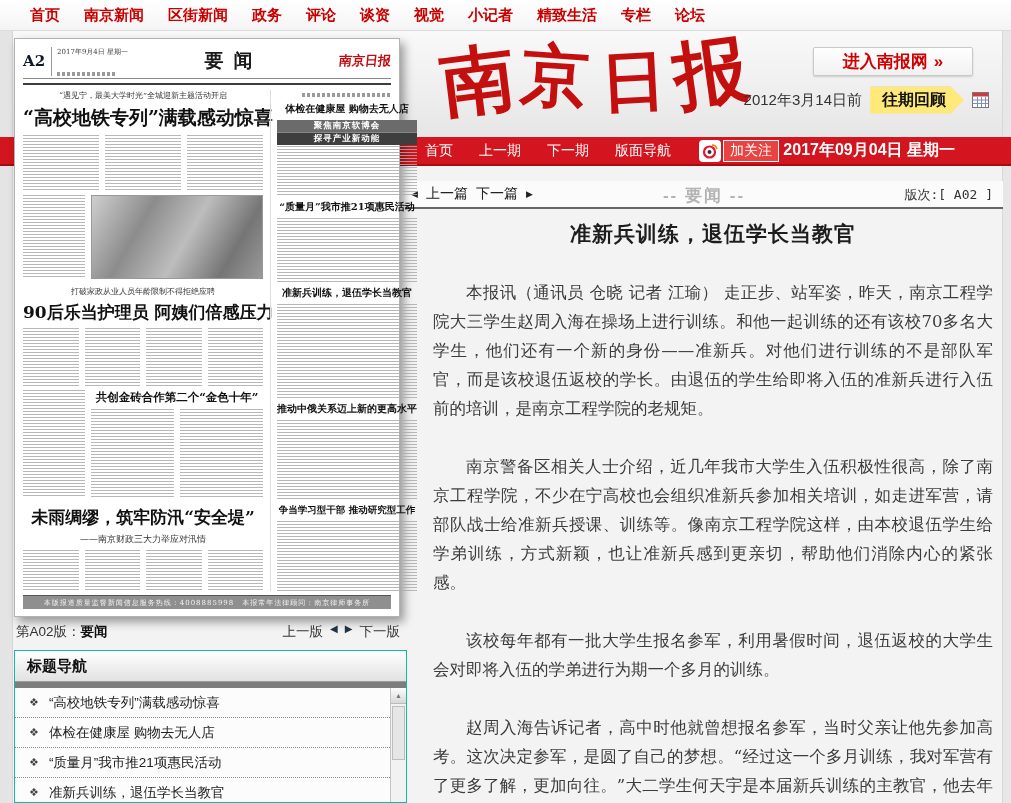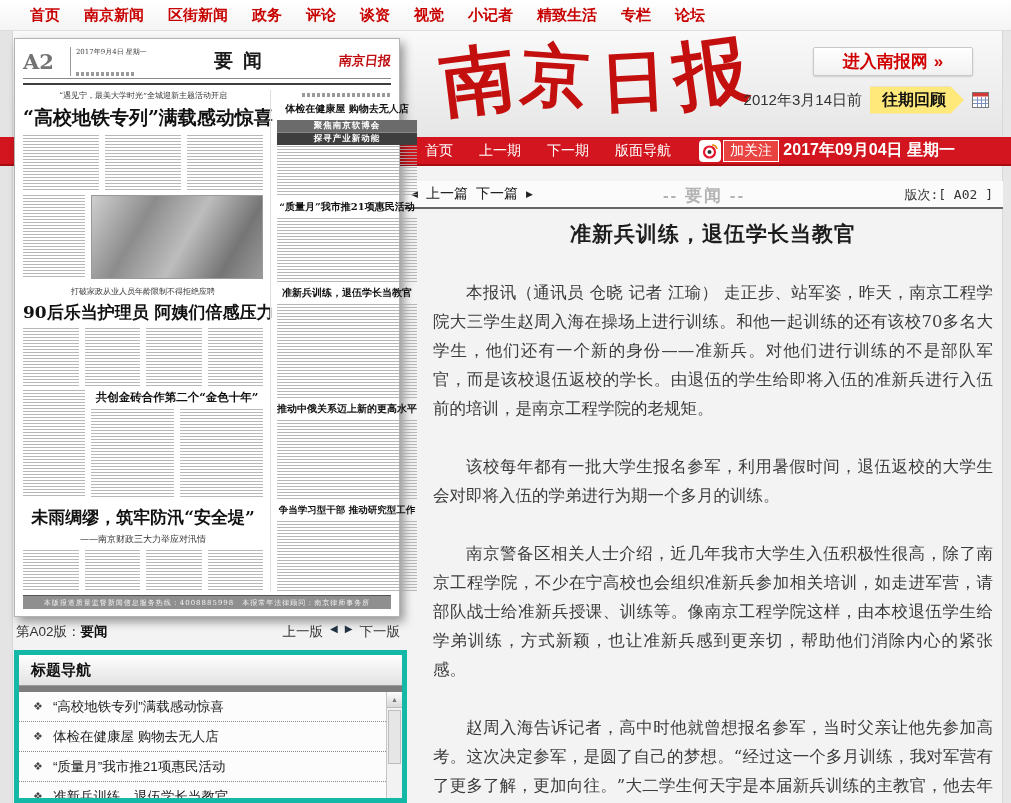--- a/index.html
+++ b/index.html
@@ -100,21 +100,21 @@
   
   .thumb{
     position:absolute;left:14px;top:38px;width:386px;height:579px;
     background:#fff;border:1px solid #b3b3b3;
     box-shadow:4px 5px 9px rgba(0,0,0,.38);
     z-index:5;box-sizing:border-box;padding:7px 8px;cursor:pointer;
     display:flex;flex-direction:column;
     font-family:"DejaVu Serif", serif;
   }
   .np-head{display:flex;align-items:center;height:30px;}
-  .np-pageno{font-size:21px;font-weight:bold;color:#737373;margin-right:16px;}
+  .np-pageno{font-size:15px;font-weight:bold;color:#0f172a;margin-right:6px;}
   .np-datebox{border-left:1px solid #999;padding-left:5px;display:flex;flex-direction:column;gap:15px;}
   .np-date{font-size:7px;color:#444;white-space:nowrap;}
   .np-microbar{width:58px;height:4px;background:repeating-linear-gradient(90deg,#9a9a9a 0 3px,transparent 3px 5px);}
   .np-section{flex:1;text-align:center;font-size:19px;font-weight:bold;letter-spacing:10px;color:#1a1a1a;}
   .np-minilogo{color:#c00b0f;font-weight:bold;font-size:13px;transform:skewX(-6deg);}
   .np-rule{height:4px;border-top:1px solid #888;border-bottom:2px solid #3d3d3d;margin:2px 0 5px;}
   .np-cols{flex:1;display:flex;gap:7px;min-height:0;}
   .np-left{width:240px;display:flex;flex-direction:column;gap:4px;}
   .np-right{flex:1;display:flex;flex-direction:column;gap:4px;border-left:1px solid #ddd;padding-left:6px;}
   .kicker{font-size:8px;color:#333;text-align:center;white-space:nowrap;overflow:hidden;}
@@ -148,21 +148,21 @@
     display:flex;justify-content:space-between;align-items:center;font-size:13.5px;color:#333;z-index:1;
   }
   .below-thumb .ed-name{font-weight:bold;color:#111;}
   .pageflip{display:flex;gap:7px;}
   .pageflip .tri{font-size:10px;color:#234;cursor:pointer;}
   .pageflip .lbl{cursor:pointer;}
   
   .titlenav{
     position:absolute;left:14px;top:650px;width:393px;height:153px;
     overflow:hidden;z-index:1;box-sizing:border-box;
-    border:5px solid #14b8a6;background:#fcfcfc;
+    border:1px solid #14b8a6;background:#fcfcfc;
   }
   .titlenav .tn-head{
     height:30px;background:linear-gradient(#ffffff,#e2e2e2);
     display:flex;align-items:center;padding-left:12px;
     font-size:15px;font-weight:bold;color:#111;border-bottom:1px solid #9a9a9a;
   }
   .titlenav .tn-bar{height:6px;background:#7d7d7d;}
   .tn-list{position:relative;}
   .tn-item{
     height:29px;display:flex;align-items:center;gap:10px;padding-left:14px;
@@ -254,22 +254,22 @@
     <span class="tool-link">下一篇</span>
     <span class="tri">▶</span>
   </div>
   <div class="tcenter">-- 要闻 --</div>
   <div class="tright">版次:[ A02 ]</div>
 </div>
 
 <div class="article">
   <h1>准新兵训练，退伍学长当教官</h1>
   <p>本报讯（通讯员 仓晓 记者 江瑜） 走正步、站军姿，昨天，南京工程学院大三学生赵周入海在操场上进行训练。和他一起训练的还有该校70多名大学生，他们还有一个新的身份——准新兵。对他们进行训练的不是部队军官，而是该校退伍返校的学长。由退伍的学生给即将入伍的准新兵进行入伍前的培训，是南京工程学院的老规矩。</p>
+  <p>南京警备区相关人士介绍，近几年我市大学生入伍积极性很高，除了南京工程学院，不少在宁高校也会组织准新兵参加相关培训，如走进军营，请部队战士给准新兵授课、训练等。像南京工程学院这样，由本校退伍学生给学弟训练，方式新颖，也让准新兵感到更亲切，帮助他们消除内心的紧张感。</p>
   <p>该校每年都有一批大学生报名参军，利用暑假时间，退伍返校的大学生会对即将入伍的学弟进行为期一个多月的训练。</p>
-  <p>南京警备区相关人士介绍，近几年我市大学生入伍积极性很高，除了南京工程学院，不少在宁高校也会组织准新兵参加相关培训，如走进军营，请部队战士给准新兵授课、训练等。像南京工程学院这样，由本校退伍学生给学弟训练，方式新颖，也让准新兵感到更亲切，帮助他们消除内心的紧张感。</p>
   <p>赵周入海告诉记者，高中时他就曾想报名参军，当时父亲让他先参加高考。这次决定参军，是圆了自己的梦想。“经过这一个多月训练，我对军营有了更多了解，更加向往。”大二学生何天宇是本届新兵训练的主教官，他去年刚从部队退伍。“两年军营生活给了我很多，意志比以前更坚定，生活习惯也更好。”他说，训练间隙，即将入伍的师弟们也会问他有关军营的事，他都会告诉他们，“要做好吃苦的思想准备，但你一定会为自己作出这个决定感到自豪。当一名军人，终生骄傲！”</p>
 </div>
 
 <div class="thumb">
   <div class="np-head">
     <span class="np-pageno">A2</span>
     <span class="np-datebox">
       <span class="np-date">2017年9月4日 星期一</span>
       <span class="np-microbar"></span>
     </span>

